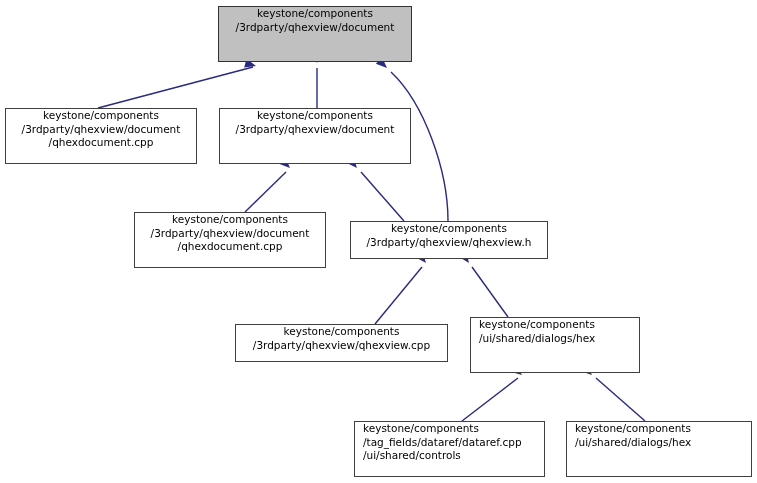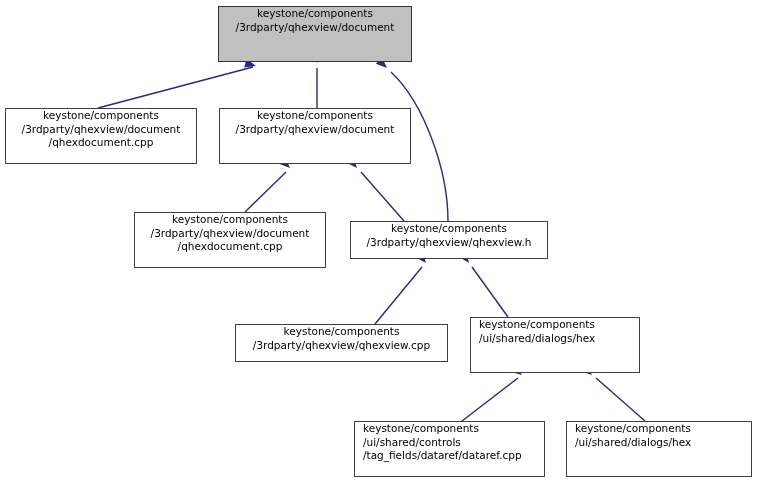--- a/index.html
+++ b/index.html
@@ -118,21 +118,21 @@
       <div class="node-box align-center" style="left: 235px; top: 324px; width: 213px; height: 38px;">
         <div class="node-line">keystone/components</div>
         <div class="node-line">/3rdparty/qhexview/qhexview.cpp</div>
       </div>
       <div class="node-box align-left" style="left: 470px; top: 317px; width: 170px; height: 56px;">
         <div class="node-line">keystone/components</div>
         <div class="node-line">/ui/shared/dialogs/hex</div>
       </div>
       <div class="node-box align-left" style="left: 354px; top: 421px; width: 191px; height: 56px;">
         <div class="node-line">keystone/components</div>
+        <div class="node-line">/tag_fields/dataref/dataref.cpp</div>
         <div class="node-line">/ui/shared/controls</div>
-        <div class="node-line">/tag_fields/dataref/dataref.cpp</div>
       </div>
       <div class="node-box align-left" style="left: 566px; top: 421px; width: 186px; height: 56px;">
         <div class="node-line">keystone/components</div>
         <div class="node-line">/ui/shared/dialogs/hex</div>
       </div>
     </div>
 </div>
 
 </body></html>

